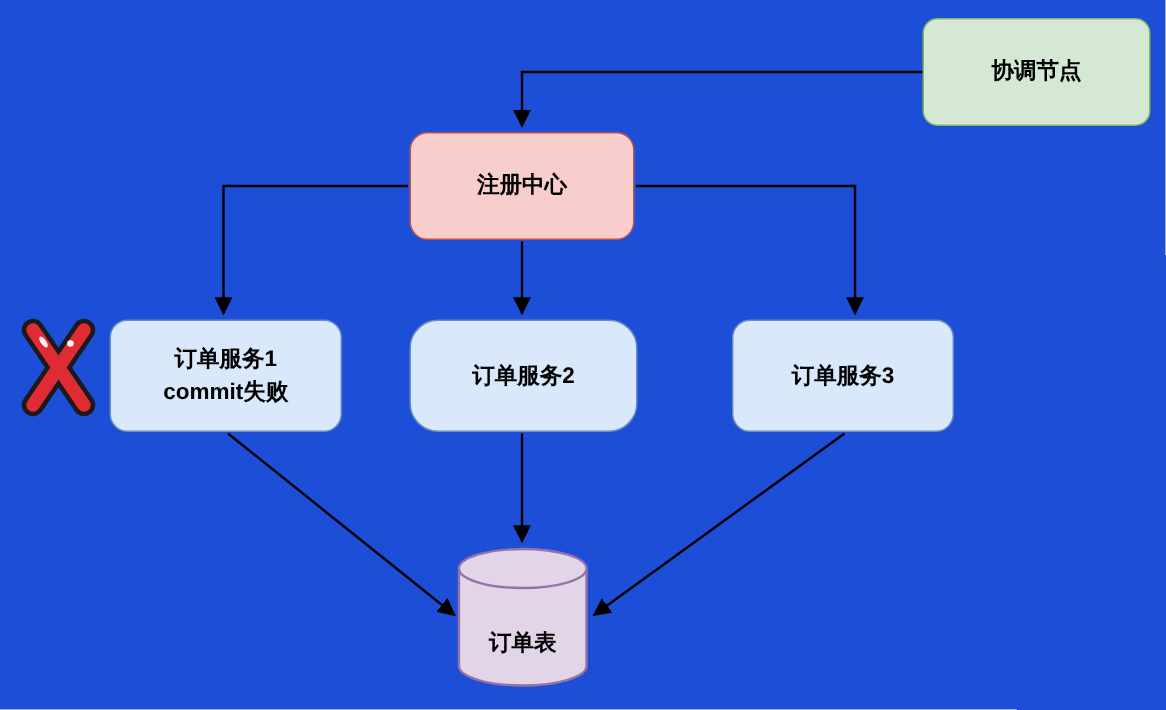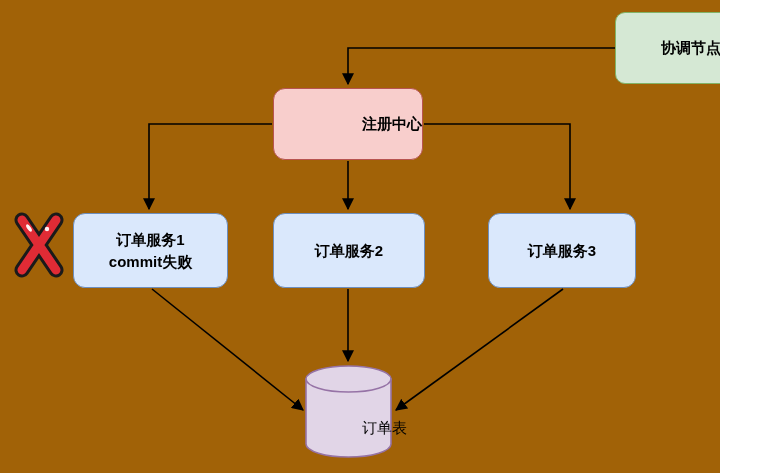--- a/index.html
+++ b/index.html
@@ -1,34 +1,34 @@
 <!DOCTYPE html>
 <html style="--coordinator-fill: #d5e8d4; --coordinator-border: #82b366; --registry-fill: #f8cecc; --registry-border: #b85450; --service-fill: #dae8fc; --service-border: #6c8ebf; --db-fill: #e1d5e7; --db-border: #9673a6; --x-mark: #e02b35; --edge: #000000;"><head>
 <meta charset="utf-8">
 <style>
   html,body{margin:0;padding:0;background:#fff;}
   .canvas{
-    position:relative;width:720px;height:473px;background:#a16207;overflow:hidden;
+    position:relative;width:777px;height:473px;background:#1d4ed8;overflow:hidden;
     font-family:"Liberation Sans", sans-serif;
   }
   .connectors{position:absolute;left:0;top:0;width:777px;height:473px;}
   .edge{fill:none;stroke:var(--edge,#000);stroke-width:1.6;}
   .node{
     position:absolute;display:flex;flex-direction:column;align-items:center;justify-content:center;
     text-align:center;font-size:15px;font-weight:700;color:#000;line-height:1.45;
     border-radius:12px;box-sizing:border-box;
   }
   .node span{display:block;}
   .node-coordinator{background:var(--coordinator-fill);border:1.6px solid var(--coordinator-border);border-radius:10px;}
-  .node-registry{background:var(--registry-fill);border:1.6px solid var(--registry-border);align-items:flex-end;}
+  .node-registry{background:var(--registry-fill);border:1.6px solid var(--registry-border);}
   .node-service{background:var(--service-fill);border:1.6px solid var(--service-border);}
   .db-shape{fill:var(--db-fill);stroke:var(--db-border);stroke-width:1.6;}
   .db-label{
     position:absolute;left:306px;top:419px;width:85px;text-align:center;
-    font-size:15px;font-weight:400;color:#000;margin-left:36px;
+    font-size:15px;font-weight:700;color:#000;
   }
   .x-outline{fill:none;stroke:#1a1a1a;stroke-width:15;stroke-linecap:round;}
   .x-fill{fill:none;stroke:var(--x-mark,#e02b35);stroke-width:9;stroke-linecap:round;}
   .x-shine{fill:#ffffff;opacity:0.95;}
 </style>
 </head>
 <body>
 
 <div class="canvas">
 
@@ -66,21 +66,21 @@
 
   <div class="node node-registry" style="left:273px;top:88px;width:150px;height:72px;">
     <span>注册中心</span>
   </div>
 
   <div class="node node-service" style="left:73px;top:213px;width:155px;height:75px;">
     <span>订单服务1</span>
     <span>commit失败</span>
   </div>
 
-  <div class="node node-service" style="left:273px;top:213px;width:152px;height:75px;">
+  <div class="node node-service" style="left:273px;top:213px;width:152px;height:75px;border-radius:19px;">
     <span>订单服务2</span>
   </div>
 
   <div class="node node-service" style="left:488px;top:213px;width:148px;height:75px;justify-content:center;">
     <span>订单服务3</span>
   </div>
 
   <div class="db-label">订单表</div>
 
 </div>

